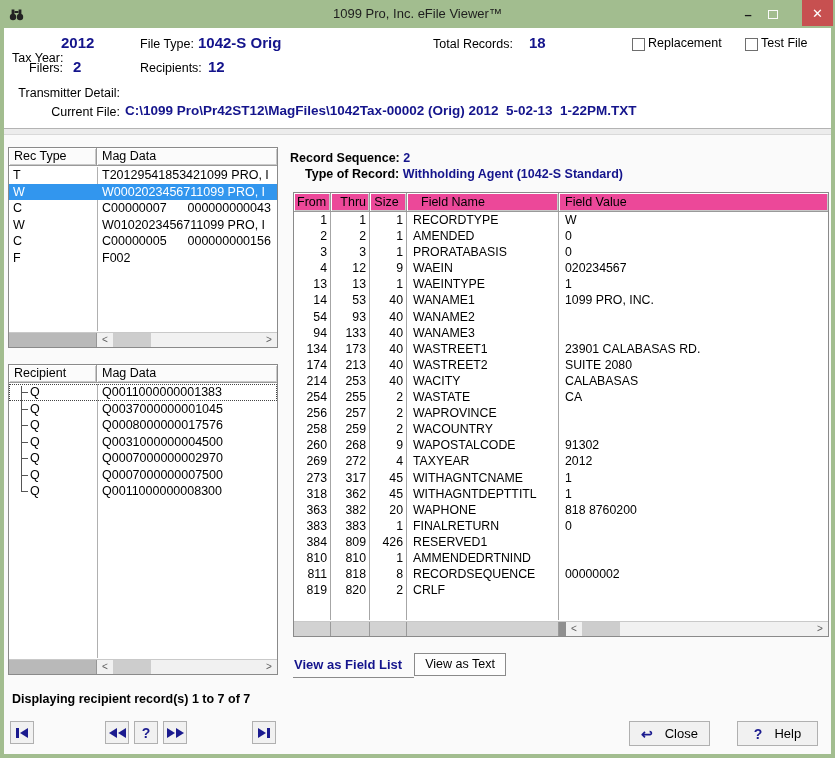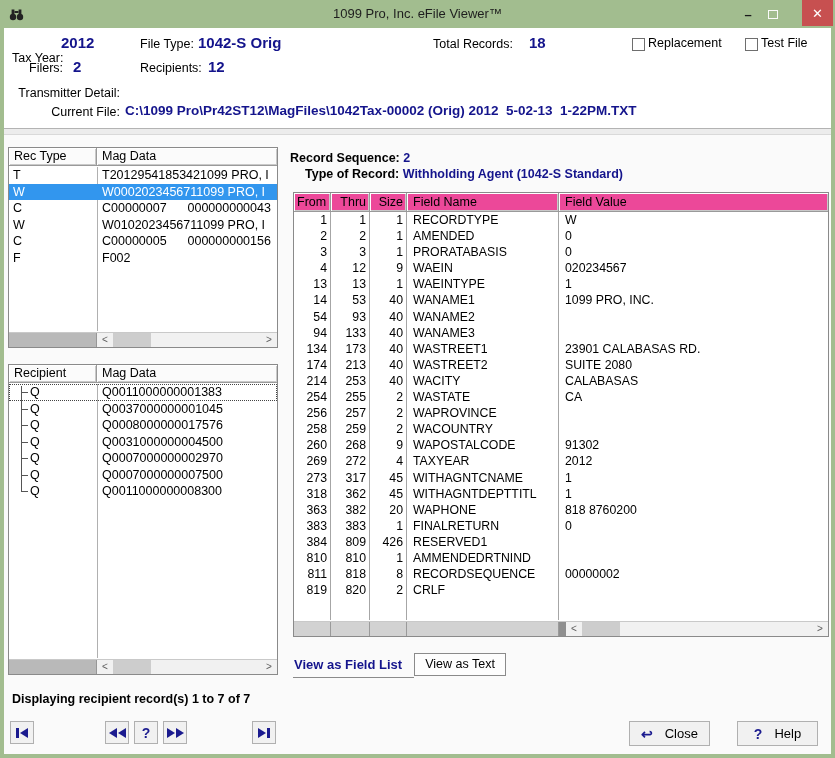--- a/index.html
+++ b/index.html
@@ -53,21 +53,21 @@
   .sb-track{flex:1;background:#f1f1f1}
   .ff-cols{display:flex;background:#d2d2d2}
   .ff-cols span{border-right:1px solid #9a9a9a;height:100%}
   
   .dline{position:absolute;font-size:12.5px;font-weight:bold;white-space:pre}
   .dline .dv{color:#14148c}
   
   #ftable{left:289px;top:192px;width:536px;height:445px}
   .fhead{display:flex;height:19px;border-bottom:1px solid #9a9a9a;background:#ec4899}
   .fhead .hc{font-size:12.5px;line-height:18px;box-shadow:inset 1px 1px 0 #fff,inset -1px -1px 0 #c9c9c9;overflow:hidden;white-space:pre;border-right:1px solid #9a9a9a}
-  .fh0{width:37px;padding-left:3px}.fh1{width:39px;text-align:right;padding-right:3px}.fh2{width:37px;text-align:right;padding-right:3px}.fh3{width:152px;padding-left:6px}.fh4{flex:1;padding-left:6px;border-right:none!important}
+  .fh0{width:37px;padding-left:3px}.fh1{width:39px;text-align:right;padding-right:3px}.fh2{width:37px;text-align:center;padding-right:3px}.fh3{width:152px;padding-left:14px}.fh4{flex:1;padding-left:6px;border-right:none!important}
   .fbody{position:absolute;left:0;right:0;top:19px;bottom:16px;display:flex;flex-direction:column;overflow:hidden}
   .frow{display:flex;height:16.1px;line-height:16px;font-size:12.3px;flex:none;white-space:pre}
   .fc{border-right:1px solid #a6a6a6;overflow:hidden}
   .fc0{width:37px;text-align:right;padding-right:3px}
   .fc1{width:39px;text-align:right;padding-right:3px}
   .fc2{width:37px;text-align:right;padding-right:3px}
   .fc3{width:152px;padding-left:6px}
   .fc4{flex:1;padding-left:6px;border-right:none}
   .ffill{flex:1;display:flex}
   .ffill span{border-right:1px solid #a6a6a6;height:100%}

